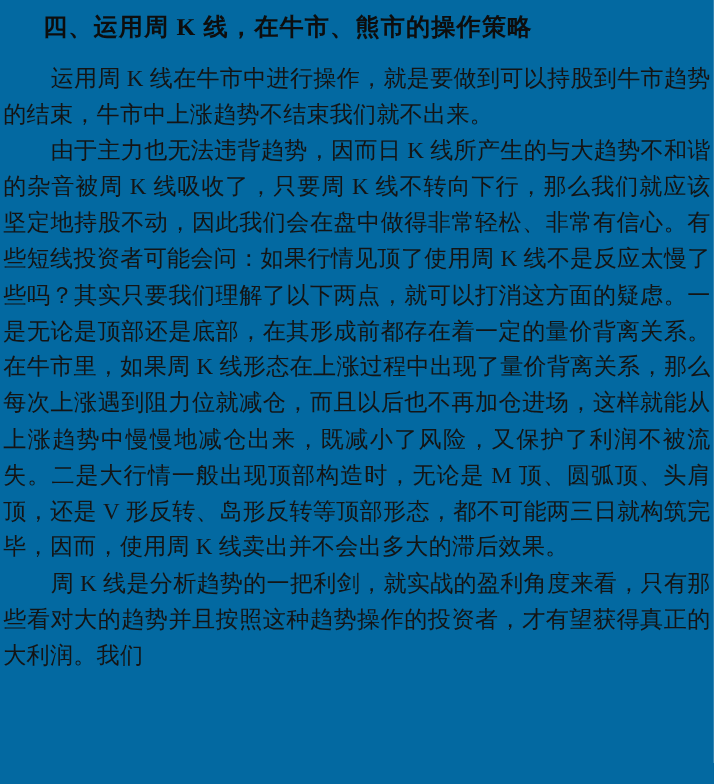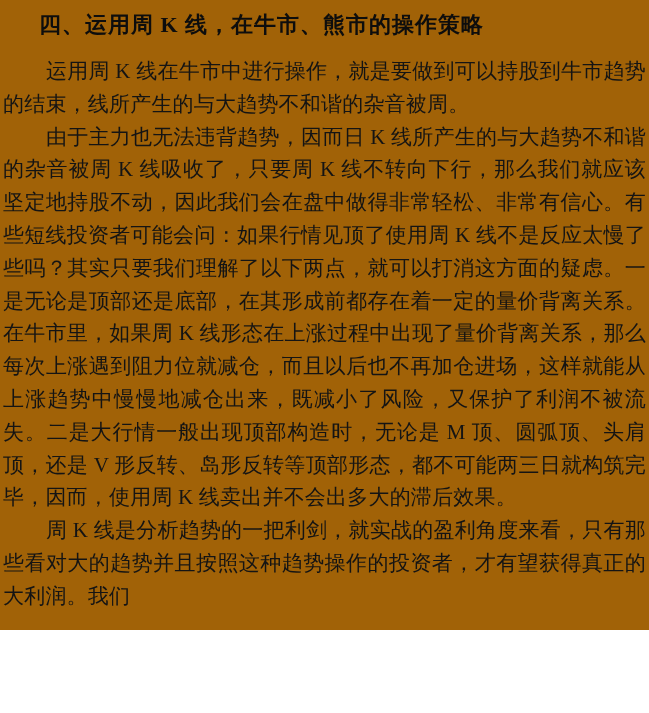--- a/index.html
+++ b/index.html
@@ -3,23 +3,23 @@
 <meta charset="utf-8">
 <style>
   html, body {
     margin: 0;
     padding: 0;
     background: #ffffff;
   }
   .page {
     position: relative;
     width: 649px;
-    height: 630px;
+    height: 713px;
     box-sizing: border-box;
-    background: #a16207;
+    background: #0369a1;
     color: #121212;
     font-family: "Liberation Serif", "DejaVu Serif", serif;
     padding: 8px 3px 0 3px;
     overflow: hidden;
   }
   .doc-title {
     font-size: 22px;
     font-weight: bold;
     line-height: 34px;
     margin: 0 0 13px 0;
@@ -37,19 +37,19 @@
     letter-spacing: 0.2px;
     color: #141414;
   }
 </style>
 </head>
 <body>
 
 <div class="page">
   <h1 class="doc-title">四、运用周 K 线，在牛市、熊市的操作策略</h1>
 
-  <p class="doc-paragraph">运用周 K 线在牛市中进行操作，就是要做到可以持股到牛市趋势的结束，线所产生的与大趋势不和谐的杂音被周。</p>
+  <p class="doc-paragraph">运用周 K 线在牛市中进行操作，就是要做到可以持股到牛市趋势的结束，牛市中上涨趋势不结束我们就不出来。</p>
 
   <p class="doc-paragraph">由于主力也无法违背趋势，因而日 K 线所产生的与大趋势不和谐的杂音被周 K 线吸收了，只要周 K 线不转向下行，那么我们就应该坚定地持股不动，因此我们会在盘中做得非常轻松、非常有信心。有些短线投资者可能会问：如果行情见顶了使用周 K 线不是反应太慢了些吗？其实只要我们理解了以下两点，就可以打消这方面的疑虑。一是无论是顶部还是底部，在其形成前都存在着一定的量价背离关系。在牛市里，如果周 K 线形态在上涨过程中出现了量价背离关系，那么每次上涨遇到阻力位就减仓，而且以后也不再加仓进场，这样就能从上涨趋势中慢慢地减仓出来，既减小了风险，又保护了利润不被流失。二是大行情一般出现顶部构造时，无论是 M 顶、圆弧顶、头肩顶，还是 V 形反转、岛形反转等顶部形态，都不可能两三日就构筑完毕，因而，使用周 K 线卖出并不会出多大的滞后效果。</p>
 
 
   <p class="doc-paragraph">周 K 线是分析趋势的一把利剑，就实战的盈利角度来看，只有那些看对大的趋势并且按照这种趋势操作的投资者，才有望获得真正的大利润。我们</p>
 </div>
 
 </body></html>

